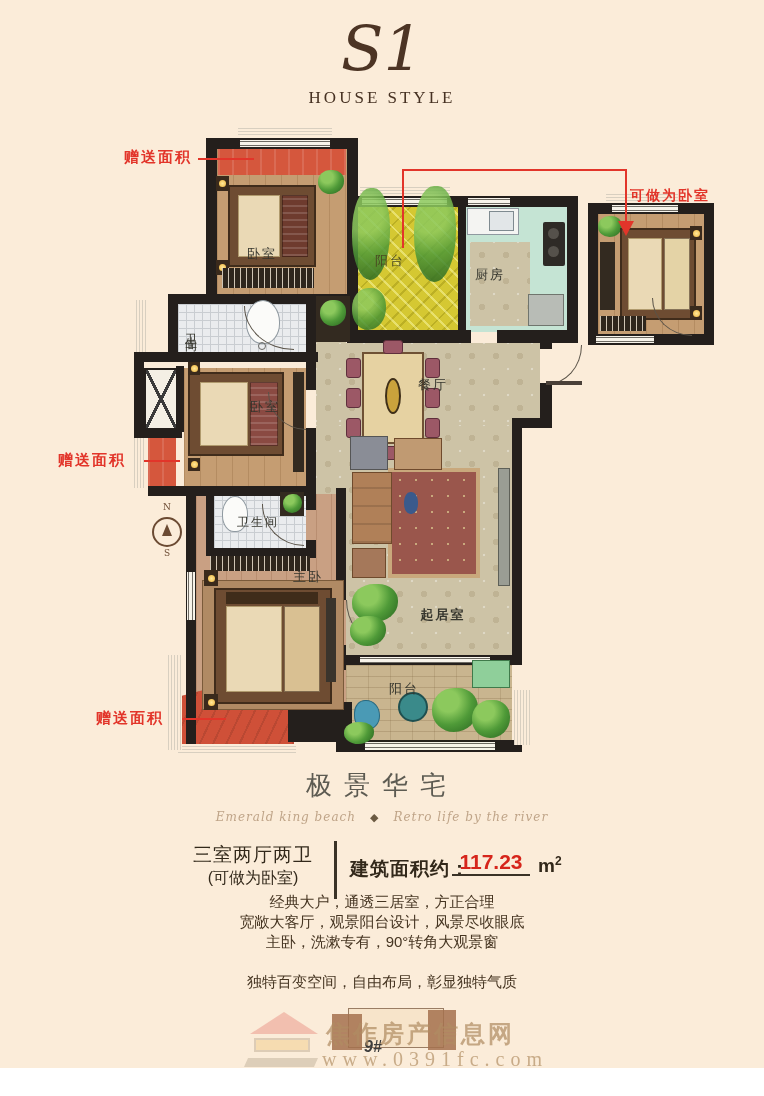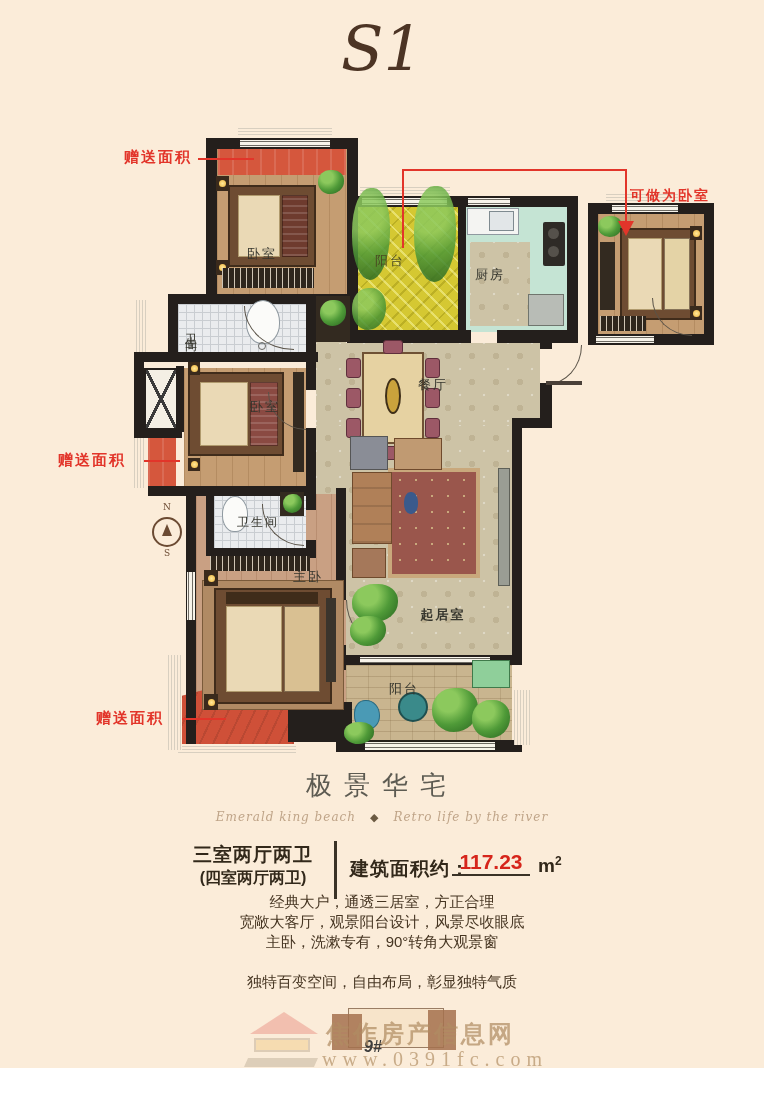--- a/index.html
+++ b/index.html
@@ -37,38 +37,39 @@
   
   .room-label{position:absolute;font-size:13px;color:#35352d;letter-spacing:2px;text-align:center;white-space:nowrap;}
   .room-label.vert{writing-mode:vertical-rl;letter-spacing:3px;}
   .red-label{position:absolute;font-size:15px;font-weight:700;color:#e2352a;letter-spacing:2px;white-space:nowrap;}
   .rline{position:absolute;background:#e2352a;}
   .compass-txt{position:absolute;font-size:9px;color:#6b4a32;font-family:"DejaVu Serif",serif;}
   
   .title-cn{position:absolute;left:0;width:764px;text-align:center;font-size:26px;color:#5d5b52;letter-spacing:12px;font-weight:400;}
   .tagline{position:absolute;left:0;width:764px;text-align:center;font-size:12px;font-style:italic;color:#bfa488;font-family:"DejaVu Serif",serif;letter-spacing:1px;}
   .tagline .orn{font-style:normal;color:#6b5a42;font-size:11px;padding:0 14px;}
-  .spec-left{position:absolute;text-align:center;color:#32281a;font-weight:700;line-height:1.3;}
+  .spec-left{position:absolute;text-align:center;color:#32281a;font-weight:400;line-height:1.3;}
   .spec-left .l1{font-size:19px;letter-spacing:1px;}
   .spec-left .l2{font-size:16px;}
   .spec-div{position:absolute;background:#3a3226;}
   .spec-area-label{position:absolute;font-size:19px;font-weight:700;color:#32281a;letter-spacing:1px;}
   .spec-area-value{position:absolute;font-size:21px;font-weight:700;color:#d6251b;text-align:center;border-bottom:2px solid #3a3226;}
   .spec-area-unit{position:absolute;font-size:19px;font-weight:700;color:#32281a;}
   .desc{position:absolute;left:132px;width:500px;text-align:center;color:#463522;font-size:15px;line-height:20px;}
   
   .wm{position:absolute;color:#b99b76;}
   .bno{position:absolute;font-size:16px;font-weight:700;font-style:italic;color:#3c3c3c;}
 </style>
 </head>
 <body>
 
 <div class="page">
 
   <div class="abs" style="left:0;top:18px;width:764px;text-align:center;font-family:'DejaVu Serif',serif;font-style:italic;font-size:62px;color:#4c3424;line-height:1;">S1</div>
+  <div class="abs" style="left:0;top:88px;width:764px;text-align:center;font-family:'Liberation Serif',serif;font-size:17px;letter-spacing:3px;color:#463122;">HOUSE STYLE</div>
 
   <div class="wood" style="left:217px;top:149px;width:130px;height:147px;"></div>
   <div class="yellowf" style="left:356px;top:207px;width:102px;height:125px;"></div>
   <div class="greenf" style="left:466px;top:207px;width:101px;height:125px;"></div>
   <div class="carpet" style="left:470px;top:242px;width:60px;height:84px;"></div>
   <div class="tile" style="left:178px;top:304px;width:128px;height:50px;"></div>
   <div class="carpet" style="left:316px;top:296px;width:30px;height:130px;"></div>
   <div class="wood" style="left:184px;top:368px;width:122px;height:120px;"></div>
   <div class="carpet" style="left:316px;top:343px;width:224px;height:84px;"></div>
   <div class="carpet" style="left:316px;top:425px;width:196px;height:232px;"></div>
@@ -257,21 +258,21 @@
   <div class="rline" style="left:625px;top:169px;width:2px;height:54px;"></div>
   <div class="abs" style="left:618px;top:221px;width:0;height:0;border-left:8px solid transparent;border-right:8px solid transparent;border-top:15px solid #e2352a;"></div>
 
   <div class="title-cn" style="top:768px;">极景华宅</div>
   <div class="tagline" style="top:810px;">
     <span>Emerald king beach</span><span class="orn">◆</span><span>Retro life by the river</span>
   </div>
 
   <div class="spec-left" style="left:178px;top:843px;width:150px;">
     <div class="l1">三室两厅两卫</div>
-    <div class="l2">(四室两厅两卫)</div>
+    <div class="l2">(可做为卧室)</div>
   </div>
   <div class="spec-div" style="left:334px;top:841px;width:3px;height:58px;"></div>
   <div class="spec-area-label" style="left:350px;top:856px;">建筑面积约：</div>
   <div class="spec-area-value" style="left:452px;top:850px;width:78px;">117.23</div>
   <div class="spec-area-unit" style="left:538px;top:854px;"><span>m</span><sup style="font-size:12px;">2</sup></div>
 
   <div class="desc" style="top:892px;">经典大户，通透三居室，方正合理</div>
   <div class="desc" style="top:912px;">宽敞大客厅，观景阳台设计，风景尽收眼底</div>
   <div class="desc" style="top:932px;">主卧，洗漱专有，90°转角大观景窗</div>
   <div class="desc" style="top:972px;">独特百变空间，自由布局，彰显独特气质</div>

